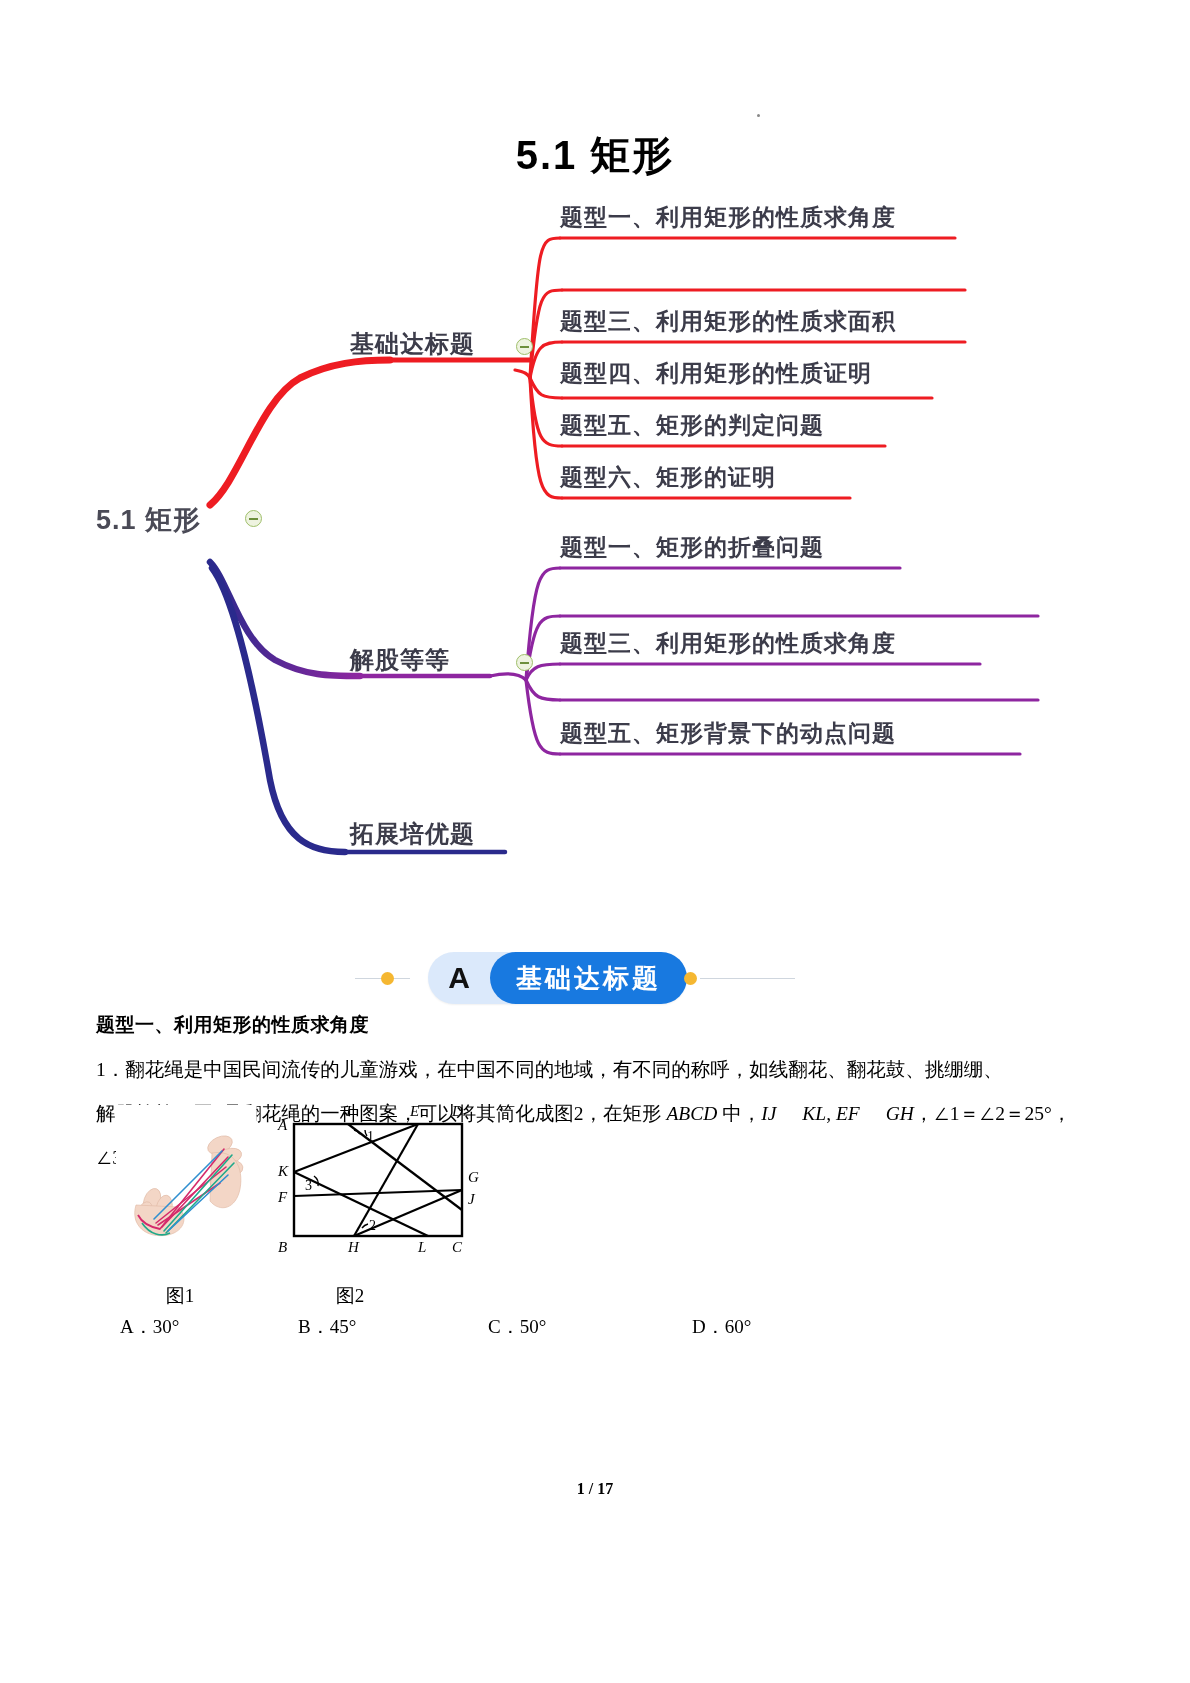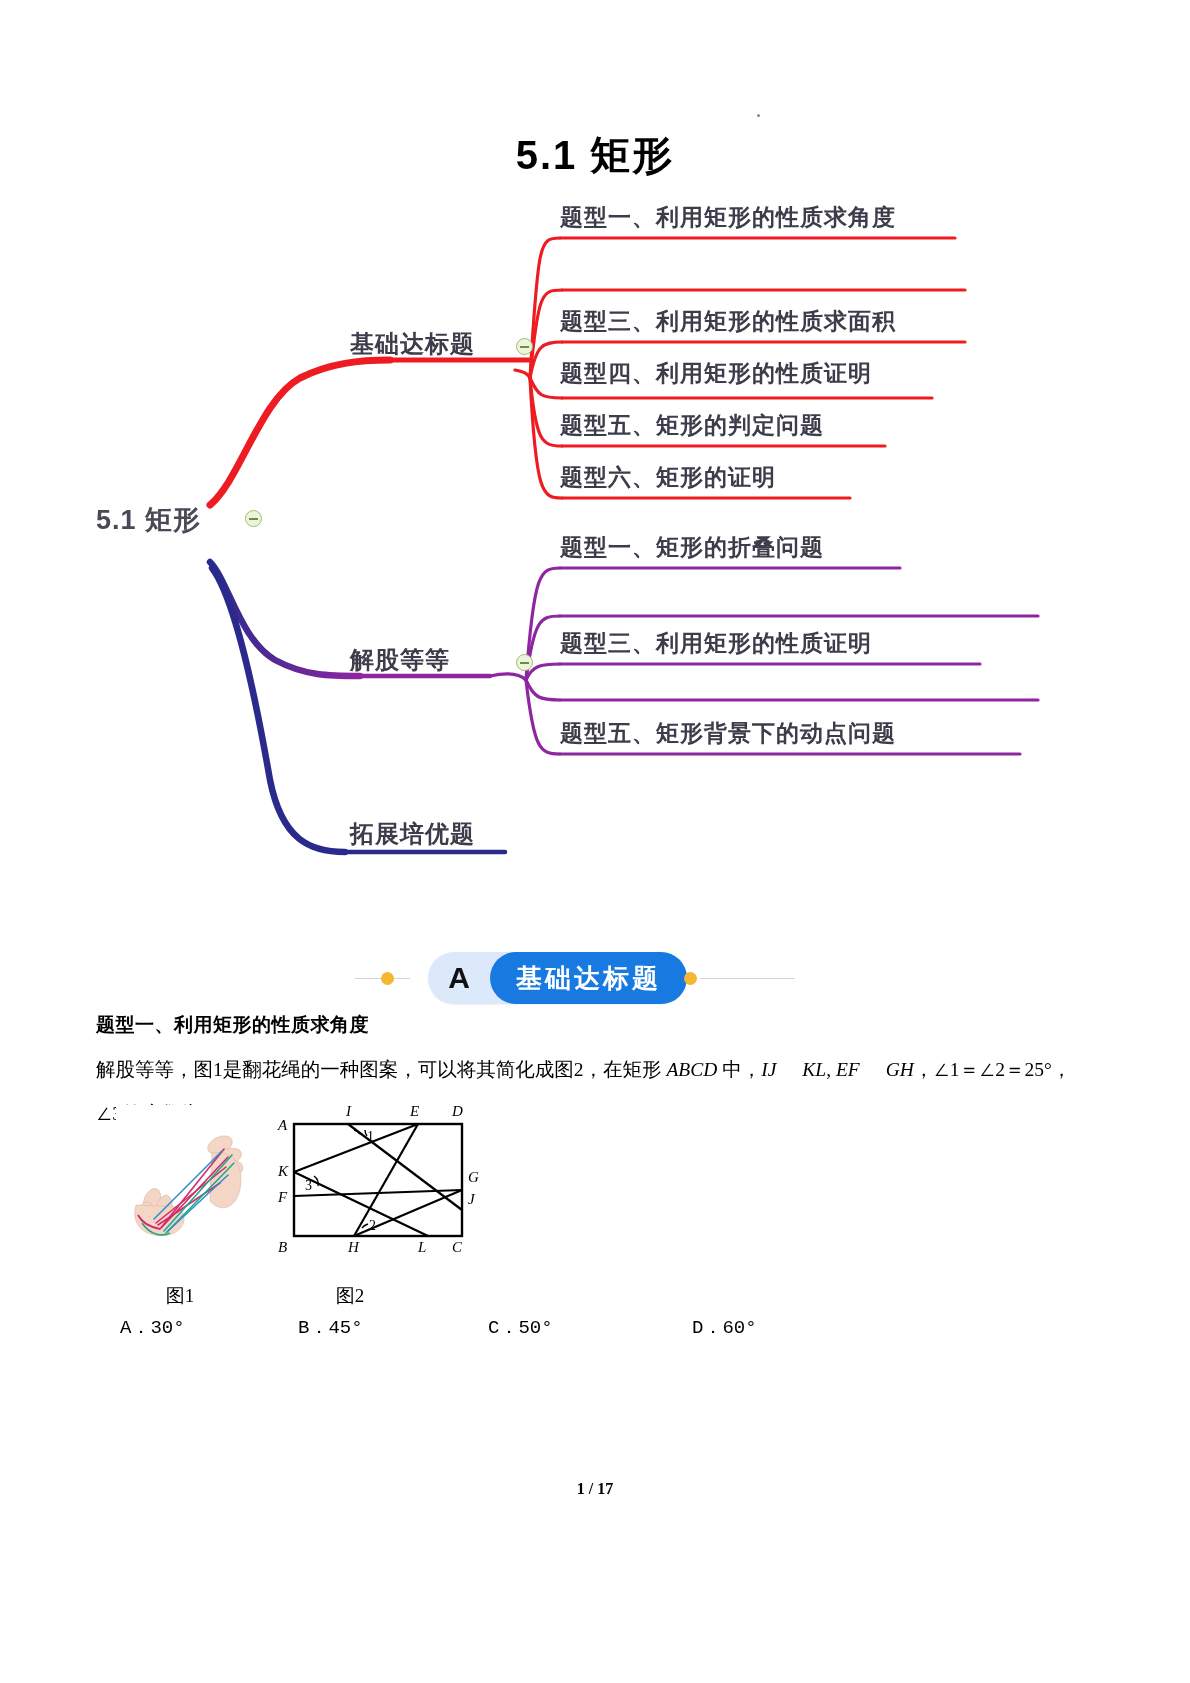--- a/index.html
+++ b/index.html
@@ -123,21 +123,21 @@
     color:#000;
     text-align:center;
   }
   .cap1 { left:130px; top:1283px; width:100px; }
   .cap2 { left:300px; top:1283px; width:100px; }
 
   
   .options { position:absolute; left:120px; top:1314px; width:950px; }
   .opt {
     position:absolute;
-    font-family:Liberation Mono, monospace;
+    font-family:Liberation Serif, serif;
     font-size:19px;
     white-space:nowrap;
   }
   .opt.o0 { left:0px; }
   .opt.o1 { left:178px; }
   .opt.o2 { left:368px; }
   .opt.o3 { left:572px; }
 
   
   .footer {
@@ -221,40 +221,41 @@
     <div class="mm-label mm-leaf" style="left:500px; top:22px;">题型一、利用矩形的性质求角度</div>
     <div class="mm-label mm-leaf" style="left:500px; top:126px;">题型三、利用矩形的性质求面积</div>
     <div class="mm-label mm-leaf" style="left:500px; top:178px;">题型四、利用矩形的性质证明</div>
     <div class="mm-label mm-leaf" style="left:500px; top:230px;">题型五、矩形的判定问题</div>
     <div class="mm-label mm-leaf" style="left:500px; top:282px;">题型六、矩形的证明</div>
 
     <div class="mm-label mm-branch" style="left:290px; top:464px;">解股等等</div>
     <div class="mm-toggle" style="left:456px; top:474px;"></div>
 
     <div class="mm-label mm-leaf" style="left:500px; top:352px;">题型一、矩形的折叠问题</div>
-    <div class="mm-label mm-leaf" style="left:500px; top:448px;">题型三、利用矩形的性质证明</div>
+    <div class="mm-label mm-leaf" style="left:500px; top:448px;">题型三、利用矩形的性质求角度</div>
     <div class="mm-label mm-leaf" style="left:500px; top:538px;">题型五、矩形背景下的动点问题</div>
 
     <div class="mm-label mm-branch" style="left:290px; top:638px;">拓展培优题</div>
   </div>
 
   <div class="banner-wrap">
     <div class="banner-line left"></div>
     <div class="banner-dot left"></div>
     <div class="banner-pill">
       <div class="banner-letter">A</div>
       <div class="banner-label">基础达标题</div>
     </div>
     <div class="banner-dot right"></div>
     <div class="banner-line right"></div>
   </div>
 
   <div class="q-heading">题型一、利用矩形的性质求角度</div>
 
   <div class="q-body">
+    <div class="q-line">1．翻花绳是中国民间流传的儿童游戏，在中国不同的地域，有不同的称呼，如线翻花、翻花鼓、挑绷绷、</div>
     <div class="q-line"><span>解股等等，图1是翻花绳的一种图案，可以将其简化成图2，在矩形 </span><span class="ital">ABCD</span><span> 中，</span><span class="ital">IJ</span><span class="gap"></span><span class="ital">KL</span><span>, </span><span class="ital">EF</span><span class="gap"></span><span class="ital">GH</span><span>，∠1＝∠2＝25°，</span></div>
     <div class="q-line">∠3的度数为（   ）</div>
   </div>
 
   <div class="fig-area">
 
     <svg class="fig1" viewBox="0 0 140 140">
       <rect x="0" y="0" width="140" height="140" fill="#ffffff"></rect>
 
       <g fill="#f3d6c6" stroke="#e2bda9" stroke-width="0.7">

